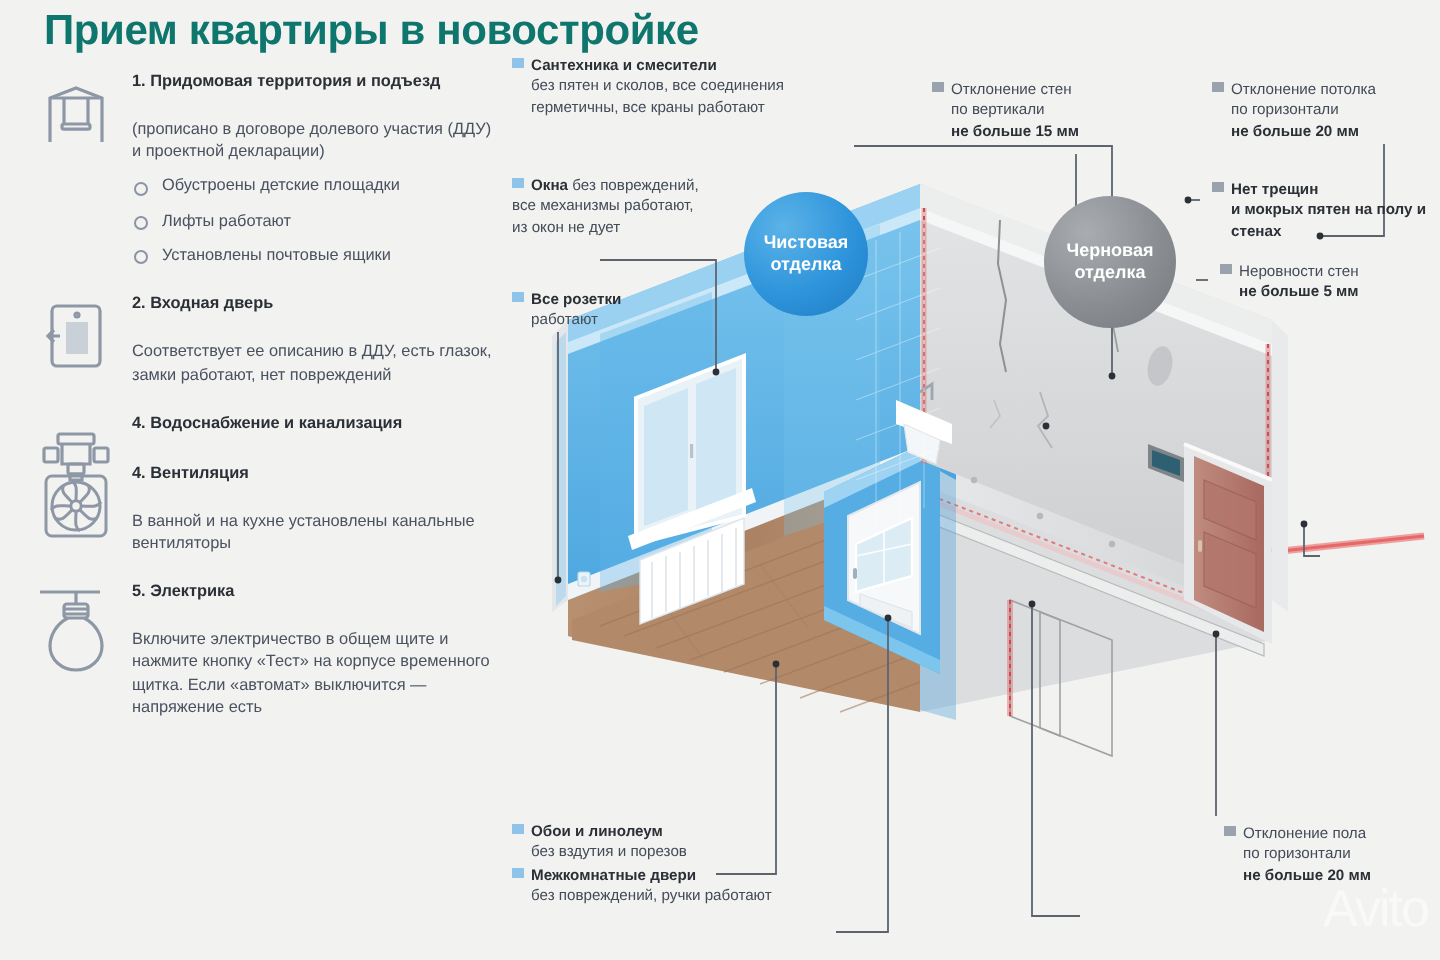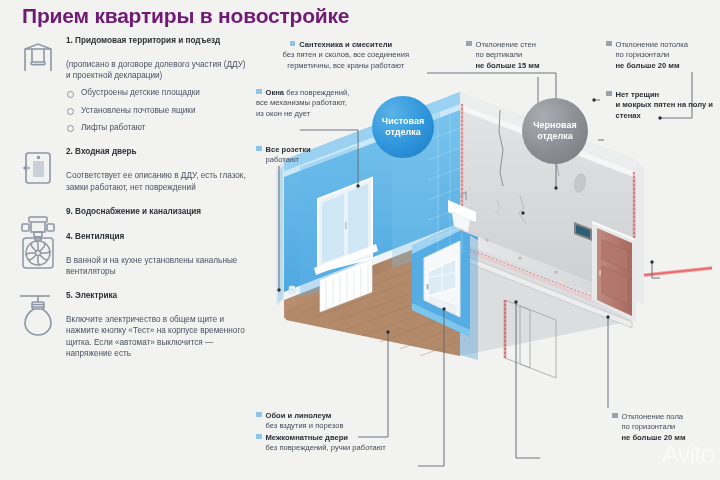--- a/index.html
+++ b/index.html
@@ -9,21 +9,21 @@
     font-family:"Liberation Sans","DejaVu Sans",sans-serif;
     color:#3c4450;
     position:relative;
   }
   #root{position:relative;width:720px;height:480px;}
 
   
   .title{
     position:absolute;left:22px;top:4px;
     font-size:21px;font-weight:700;letter-spacing:-0.2px;
-    color:#701a75;white-space:nowrap;
+    color:#0f766e;white-space:nowrap;
   }
 
   
   .left-col{position:absolute;left:18px;top:36px;width:232px;}
   .blk{position:relative;margin-bottom:8px;padding-left:48px;}
   .blk .ico{
     position:absolute;left:0;top:1px;width:40px;height:40px;
   }
   .blk .ico svg{display:block;}
   .h{font-size:8.2px;font-weight:700;color:#2b2f36;line-height:1.32;margin-bottom:1px;}
@@ -309,22 +309,22 @@
           <path d="M7 34V12l13-5 13 5v22"></path>
           <path d="M7 12h26"></path>
           <path d="M14 12v13M26 12v13"></path>
           <rect x="13" y="25" width="14" height="2.6" rx="1"></rect>
         </svg>
       </span>
       <div class="h">1. Придомовая территория и подъезд</div>
       <div class="p">(прописано в договоре долевого участия (ДДУ) и проектной декларации)</div>
       <div class="sub">
         <div class="li"><span class="ring"></span><span>Обустроены детские площадки</span></div>
+        <div class="li"><span class="ring"></span><span>Лифты работают</span></div>
         <div class="li"><span class="ring"></span><span>Установлены почтовые ящики</span></div>
-        <div class="li"><span class="ring"></span><span>Лифты работают</span></div>
       </div>
     </div>
 
     <div class="blk" style="margin-top:14px;">
       <span class="ico">
         <svg width="40" height="40" viewBox="0 0 40 40" fill="none" stroke="#8e97a5" stroke-width="1.6">
           <rect x="8" y="5" width="24" height="30" rx="2.5"></rect>
           <rect x="15" y="13" width="11" height="16" fill="#c9d0d8" stroke="none"></rect>
           <circle cx="20.5" cy="9.5" r="1"></circle>
           <path d="M6 20h6M9 17l-3 3 3 3"></path>
@@ -338,21 +338,21 @@
       <span class="ico">
         <svg width="40" height="40" viewBox="0 0 40 40" fill="none" stroke="#8e97a5" stroke-width="1.6">
           <rect x="11" y="9" width="18" height="5" rx="1"></rect>
           <path d="M13 14v10h14V14"></path>
           <rect x="4" y="16" width="7" height="7" rx="1"></rect>
           <rect x="29" y="16" width="7" height="7" rx="1"></rect>
           <rect x="16" y="24" width="8" height="5" rx="1"></rect>
           <path d="M17 29h6v3h-6z"></path>
         </svg>
       </span>
-      <div class="h">9. Водоснабжение и канализация</div>
+      <div class="h">4. Водоснабжение и канализация</div>
     </div>
 
     <div class="blk" style="margin-top:14px;">
       <span class="ico">
         <svg width="40" height="40" viewBox="0 0 40 40" fill="none" stroke="#8e97a5" stroke-width="1.5">
           <rect x="5" y="5" width="30" height="30" rx="3"></rect>
           <circle cx="20" cy="20" r="12"></circle>
           <circle cx="20" cy="20" r="2.6"></circle>
           <path d="M20 17.5c0-5 1-8 -2-10M22.5 20c5 0 8 1 10-2M20 22.5c0 5-1 8 2 10M17.5 20c-5 0-8-1-10 2"></path>
           <path d="M21.8 18.2c3.5-3.5 6-5.3 4.4-8.3M21.8 21.8c3.5 3.5 5.3 6 8.3 4.4M18.2 21.8c-3.5 3.5-5.3 6-8.3 4.4M18.2 18.2c-3.5-3.5-6-5.3-4.4-8.3"></path>
@@ -370,21 +370,21 @@
           <rect x="14" y="10" width="12" height="7" rx="1.5"></rect>
           <path d="M14 12.5h12M14 15h12"></path>
           <path d="M16 17c-6 3-9 9-9 14 0 7 6 12 13 12s13-5 13-12c0-5-3-11-9-14"></path>
         </svg>
       </span>
       <div class="h">5. Электрика</div>
       <div class="p">Включите электричество в общем щите и нажмите кнопку «Тест» на корпусе временного щитка. Если «автомат» выключится — напряжение есть</div>
     </div>
   </div>
 
-  <div class="note" style="left:256px;top:40px;width:170px;text-align:center;">
+  <div class="note" style="left:256px;top:28px;width:170px;">
     <span class="bsq"></span><b>Сантехника и смесители</b>
     <span class="ind">без пятен и сколов, все соединения герметичны, все краны работают</span>
   </div>
 
   <div class="note" style="left:256px;top:88px;width:100px;">
     <span class="bsq"></span><b>Окна</b>
     <span>без повреждений, все механизмы работают, из окон не дует</span>
   </div>
 
   <div class="note" style="left:256px;top:145px;width:90px;">
@@ -412,20 +412,24 @@
     <span class="bsq grey"></span><span>Отклонение потолка</span>
     <span class="ind">по горизонтали</span>
     <b class="ind">не больше 20 мм</b>
   </div>
 
   <div class="note" style="left:606px;top:90px;width:110px;">
     <span class="bsq grey"></span><b>Нет трещин</b>
     <b class="ind">и мокрых пятен на полу и стенах</b>
   </div>
 
+  <div class="note" style="left:610px;top:131px;width:106px;">
+    <span class="bsq grey"></span><span>Неровности стен</span>
+    <b class="ind">не больше 5 мм</b>
+  </div>
 
   <div class="note" style="left:612px;top:412px;width:106px;">
     <span class="bsq grey"></span><span>Отклонение пола</span>
     <span class="ind">по горизонтали</span>
     <b class="ind">не больше 20 мм</b>
   </div>
 
   <div class="note" style="left:548px;top:452px;width:172px;margin-top:36px;">
     <span class="bsq grey"></span><span>Отклонение проемов</span>
     <span class="ind"><span>по вертикали</span> <b>не больше 10 мм</b></span>

